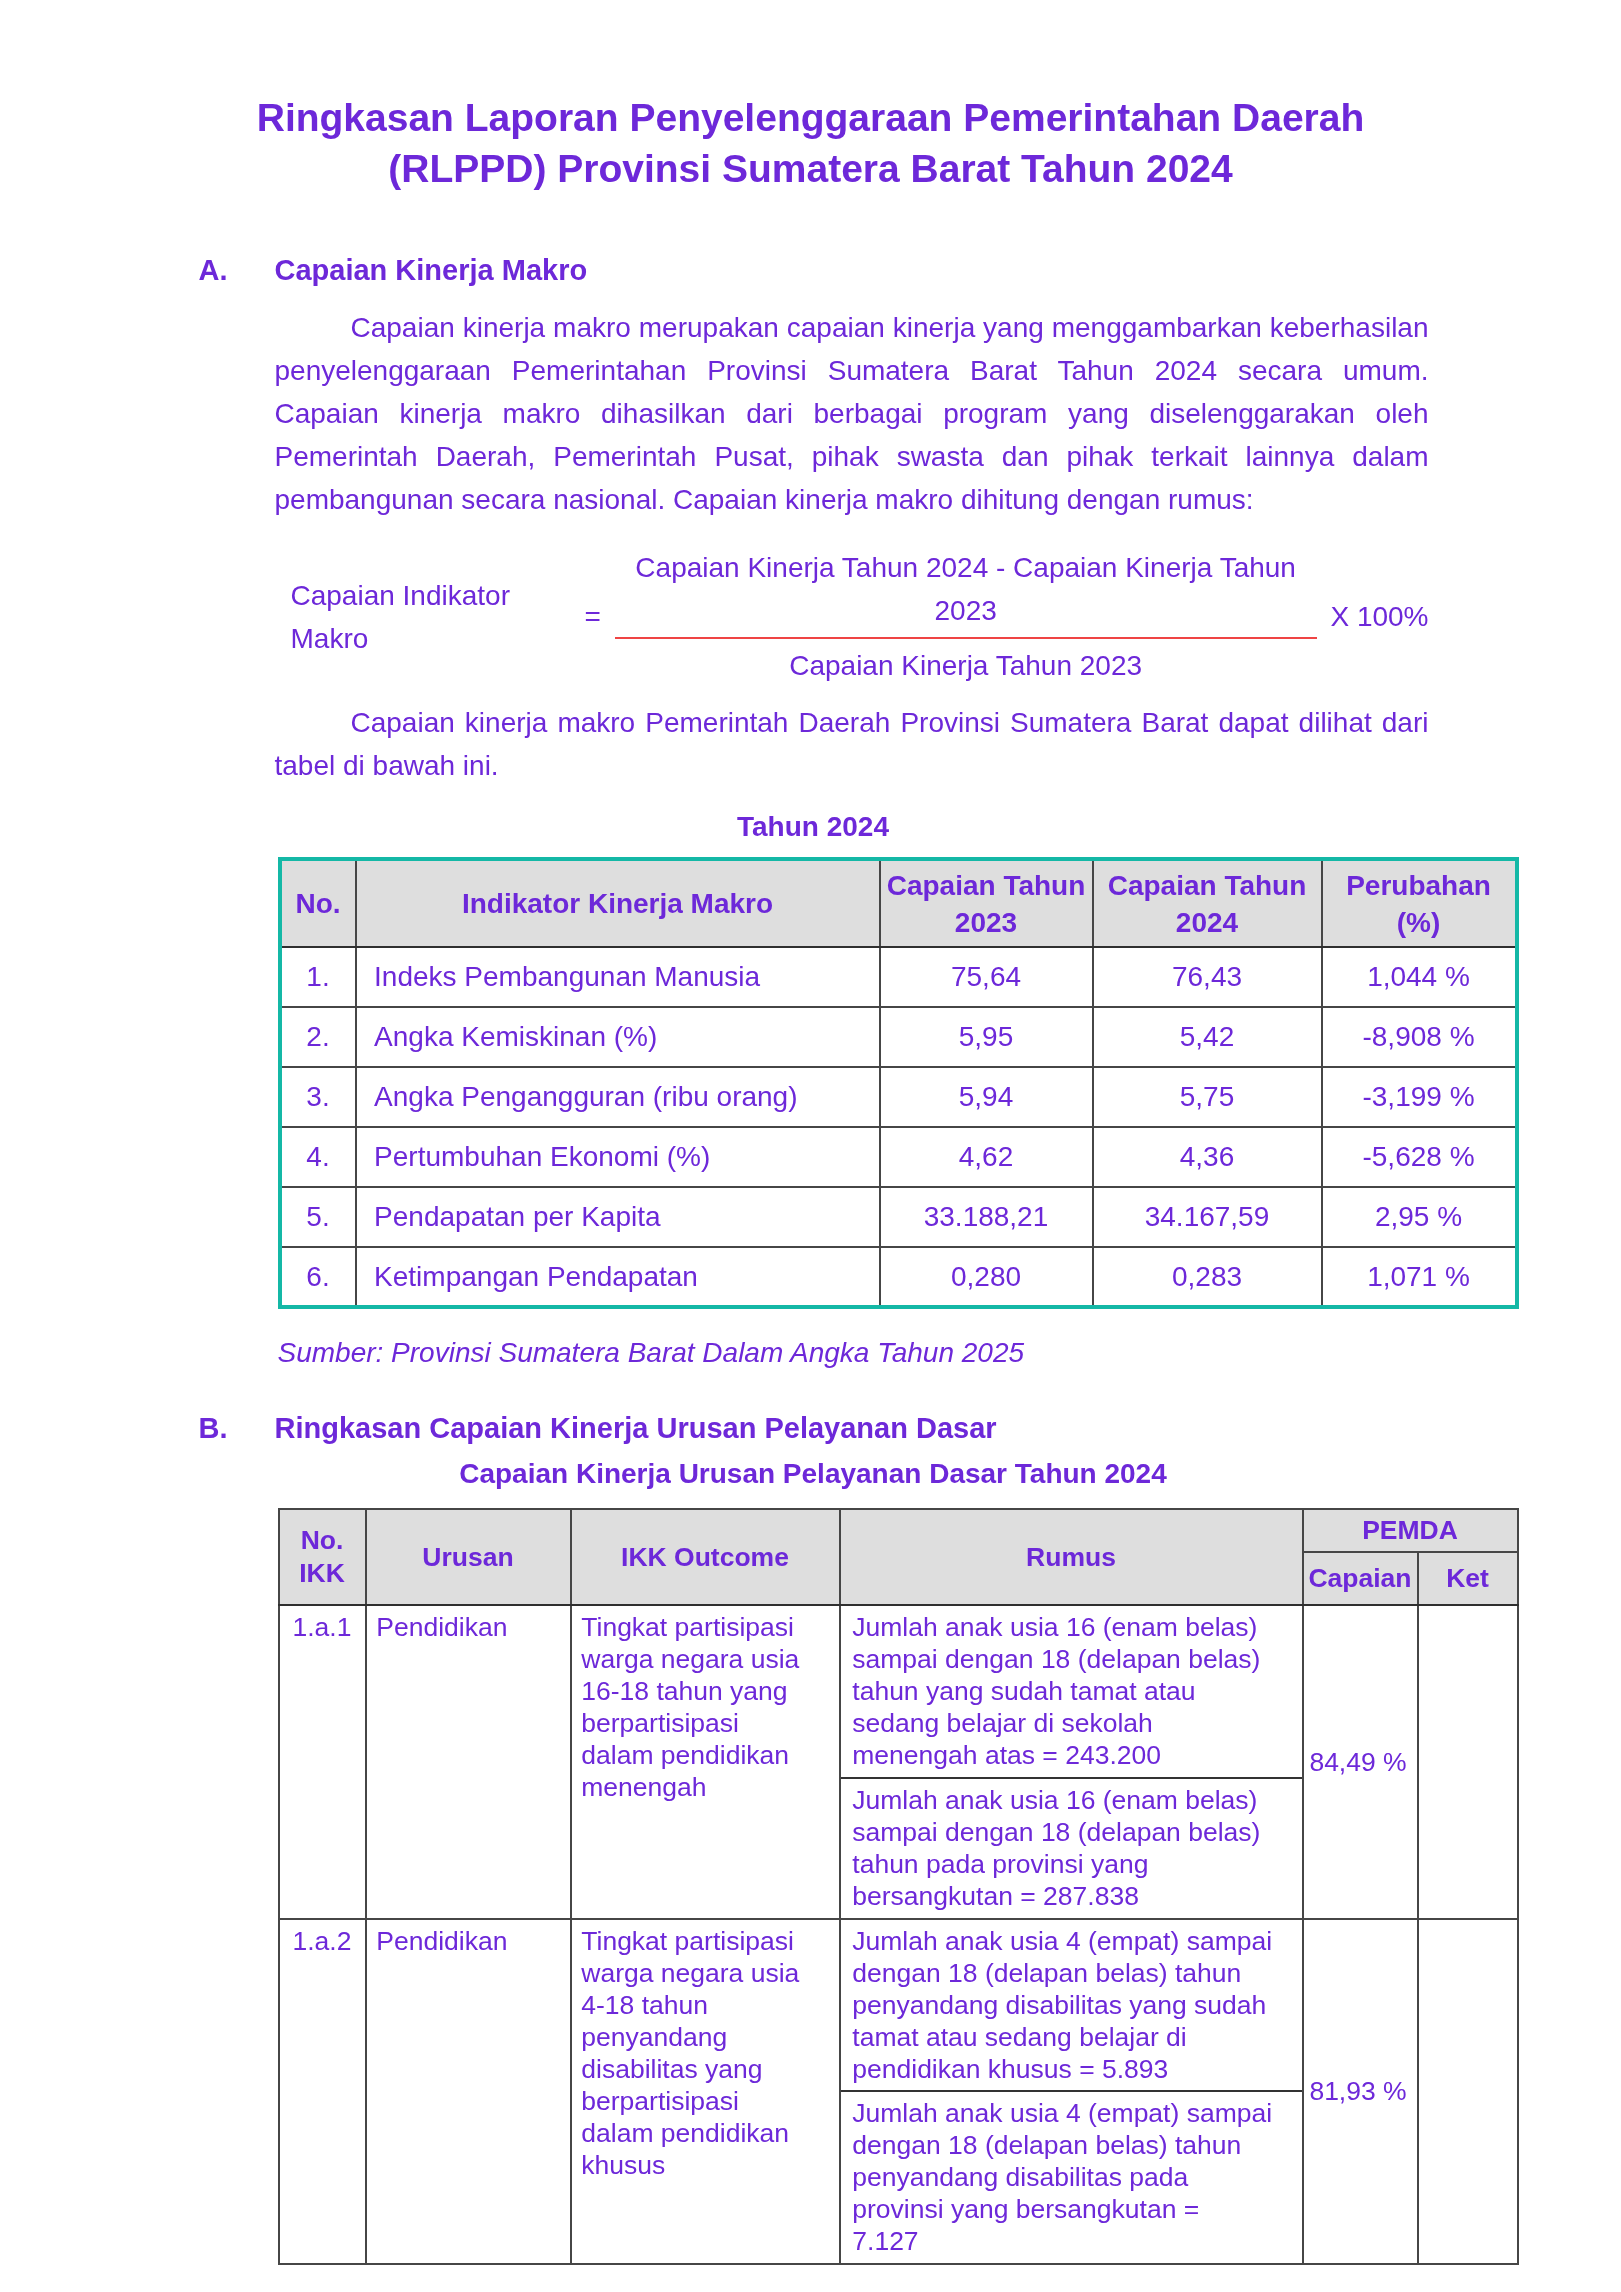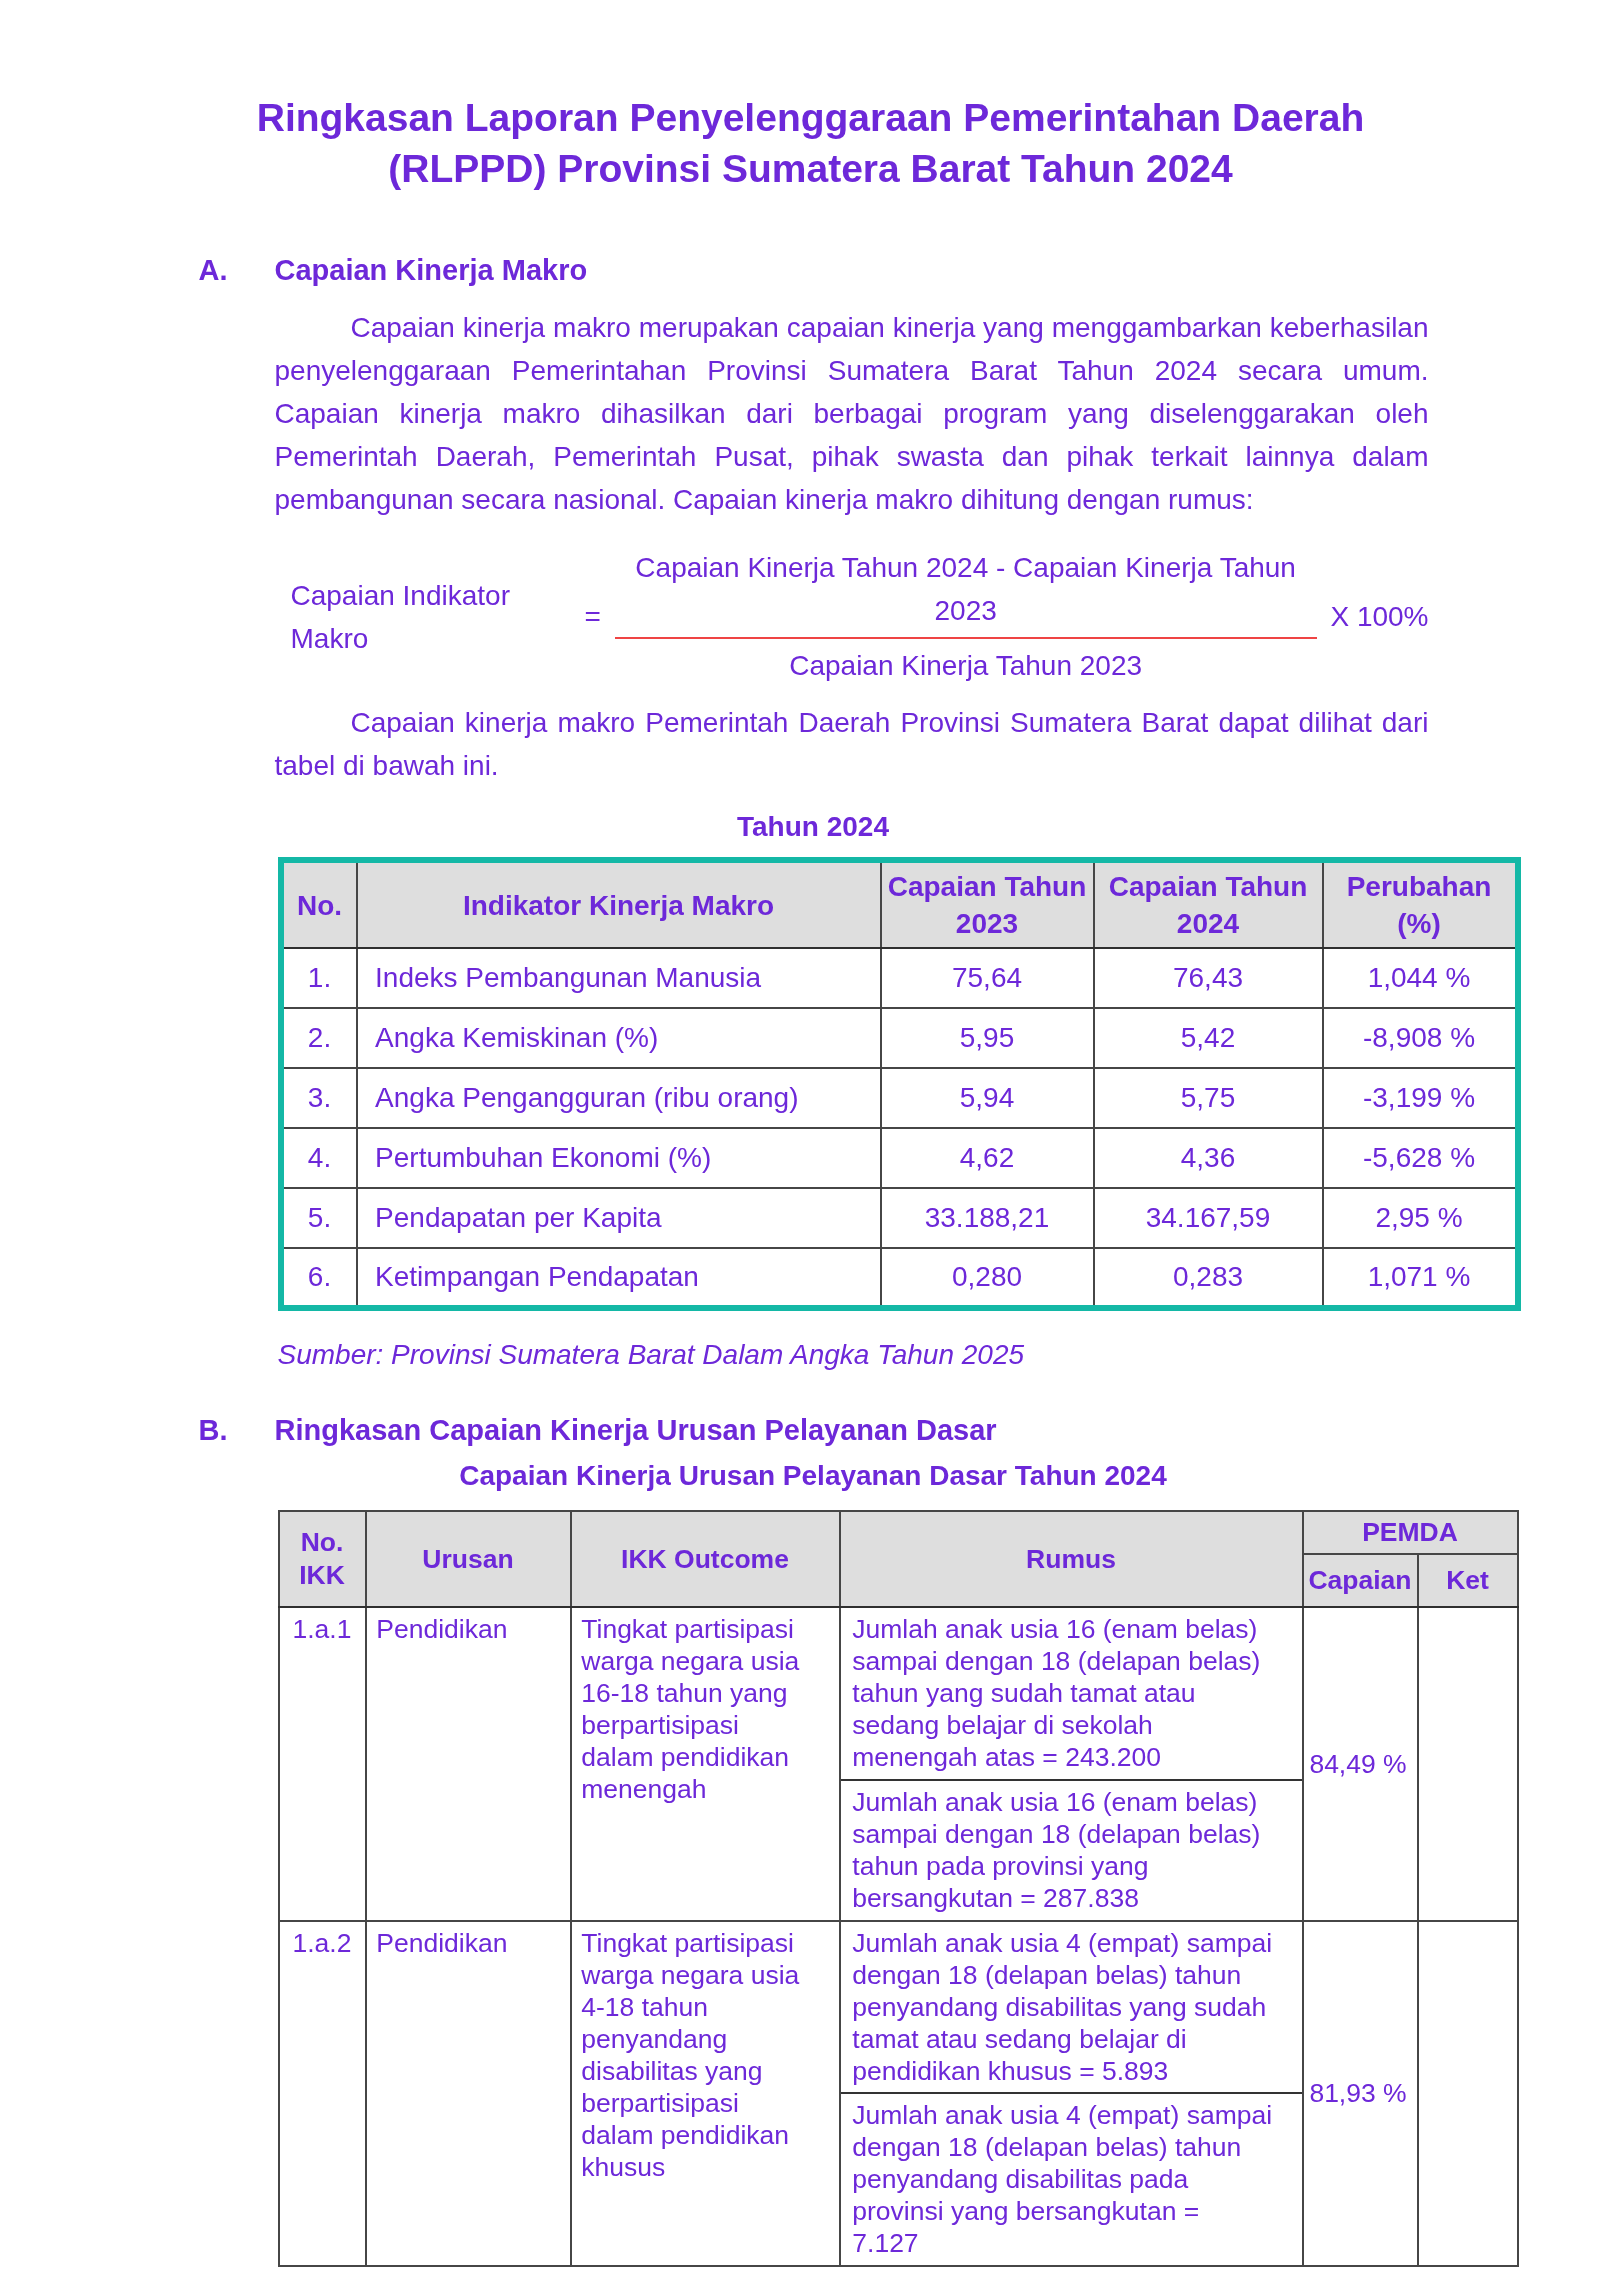--- a/index.html
+++ b/index.html
@@ -69,21 +69,21 @@
     line-height: 41px;
   }
   
   table { border-collapse: collapse; table-layout: fixed; }
   .t1 {
     margin: 9.8px 0 0 232px;
     width: 1238px;
     font-size: 28px;
   }
   .t1 th, .t1 td { border: 2px solid #464646; }
-  .t1 { border: 6px solid #14b8a6; }
+  .t1 { border: 4px solid #14b8a6; }
   .t1 thead th {
     background: #dedede;
     font-weight: bold;
     height: 88px;
     vertical-align: middle;
     text-align: center;
     line-height: 37px;
     border-bottom: 2.9px solid #2f2f2f;
     padding: 0 5.9px;
   }

